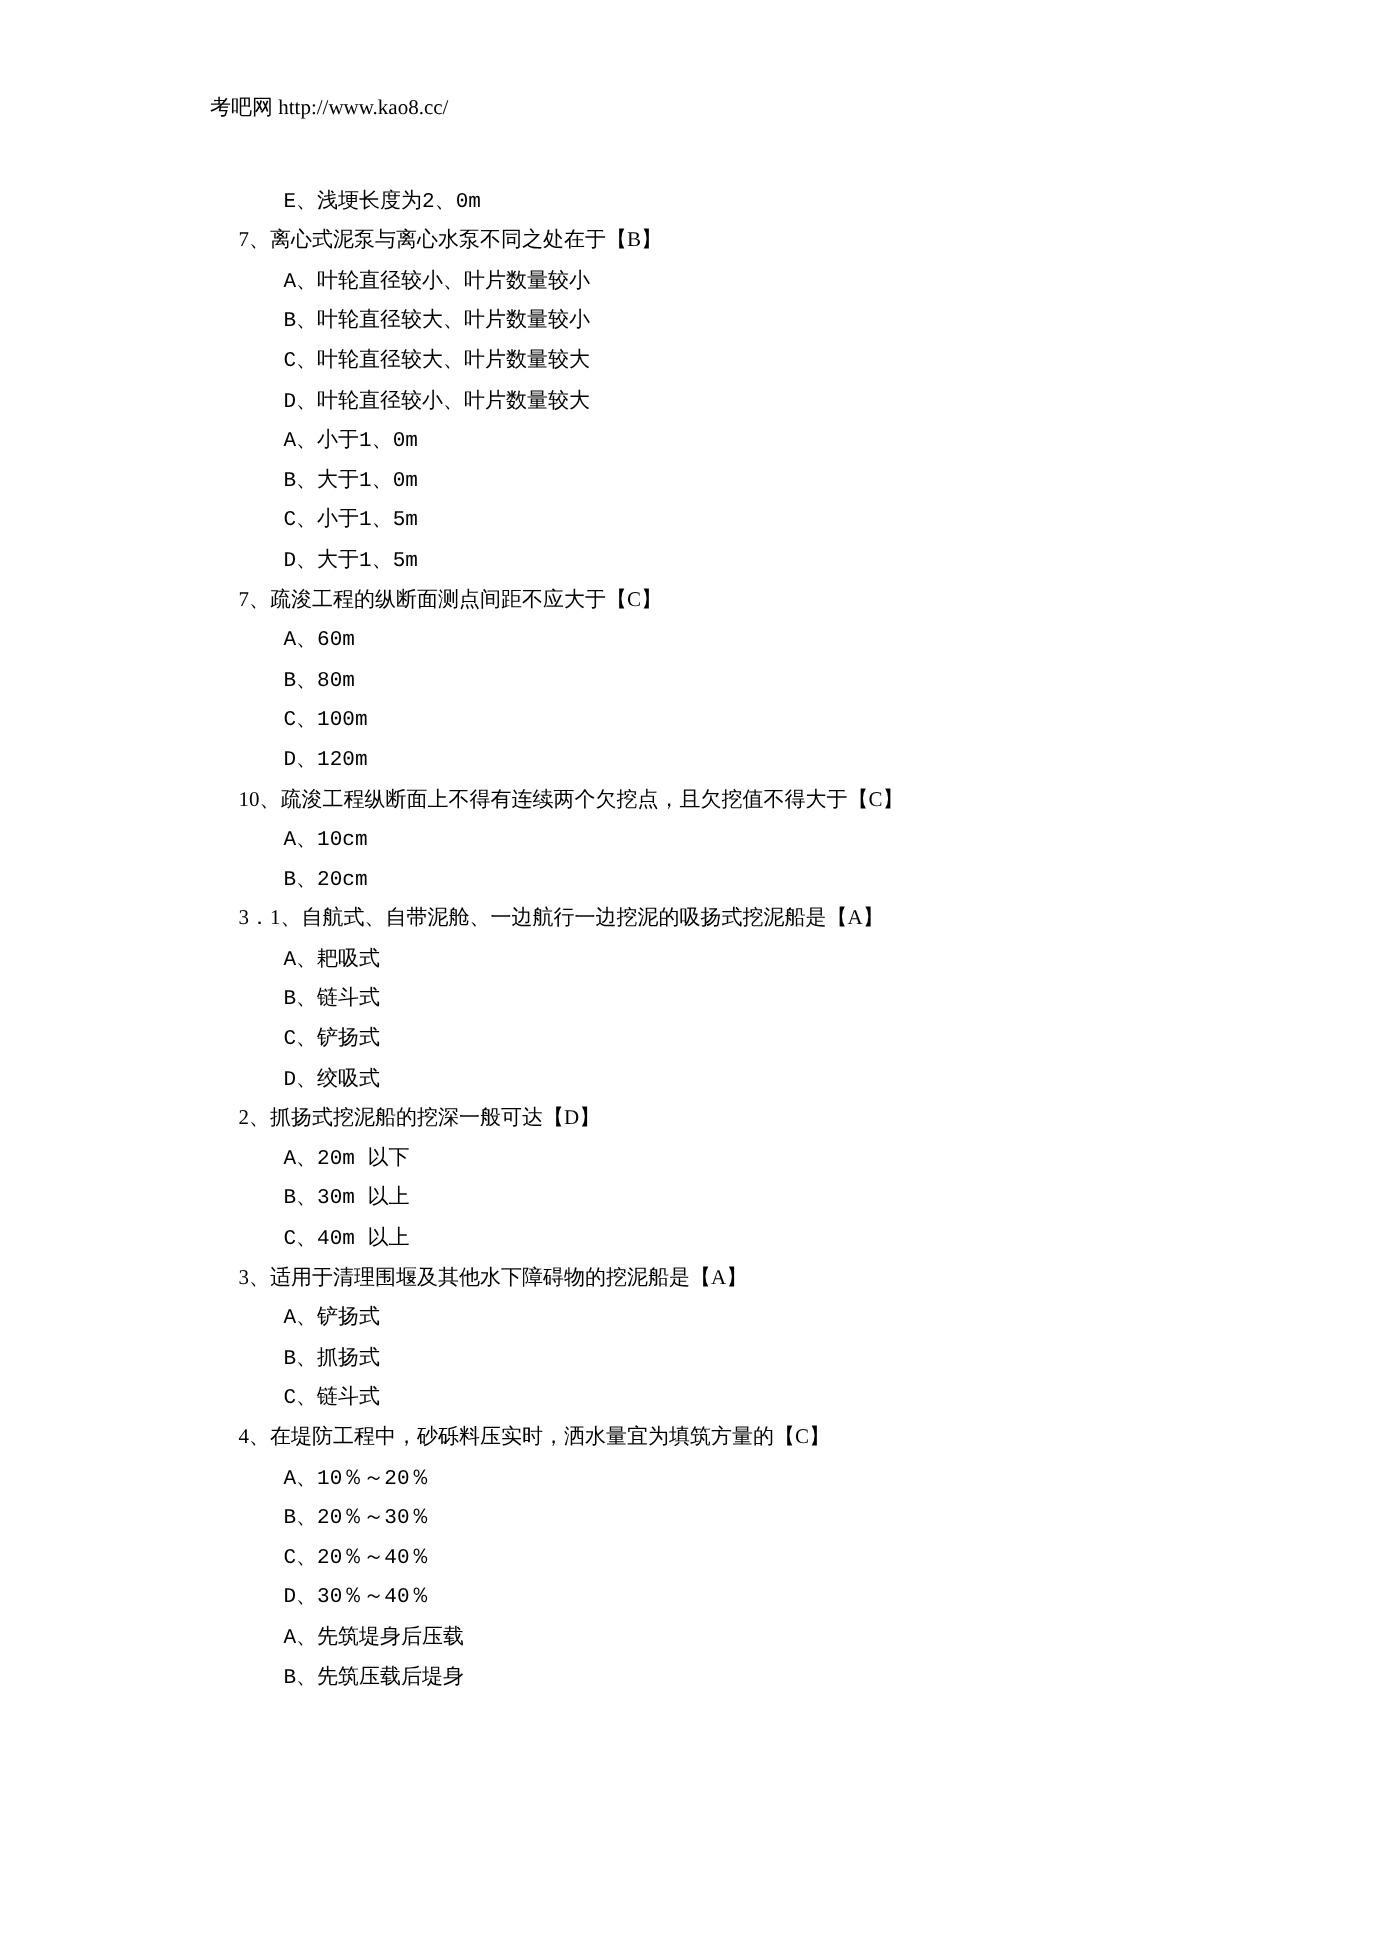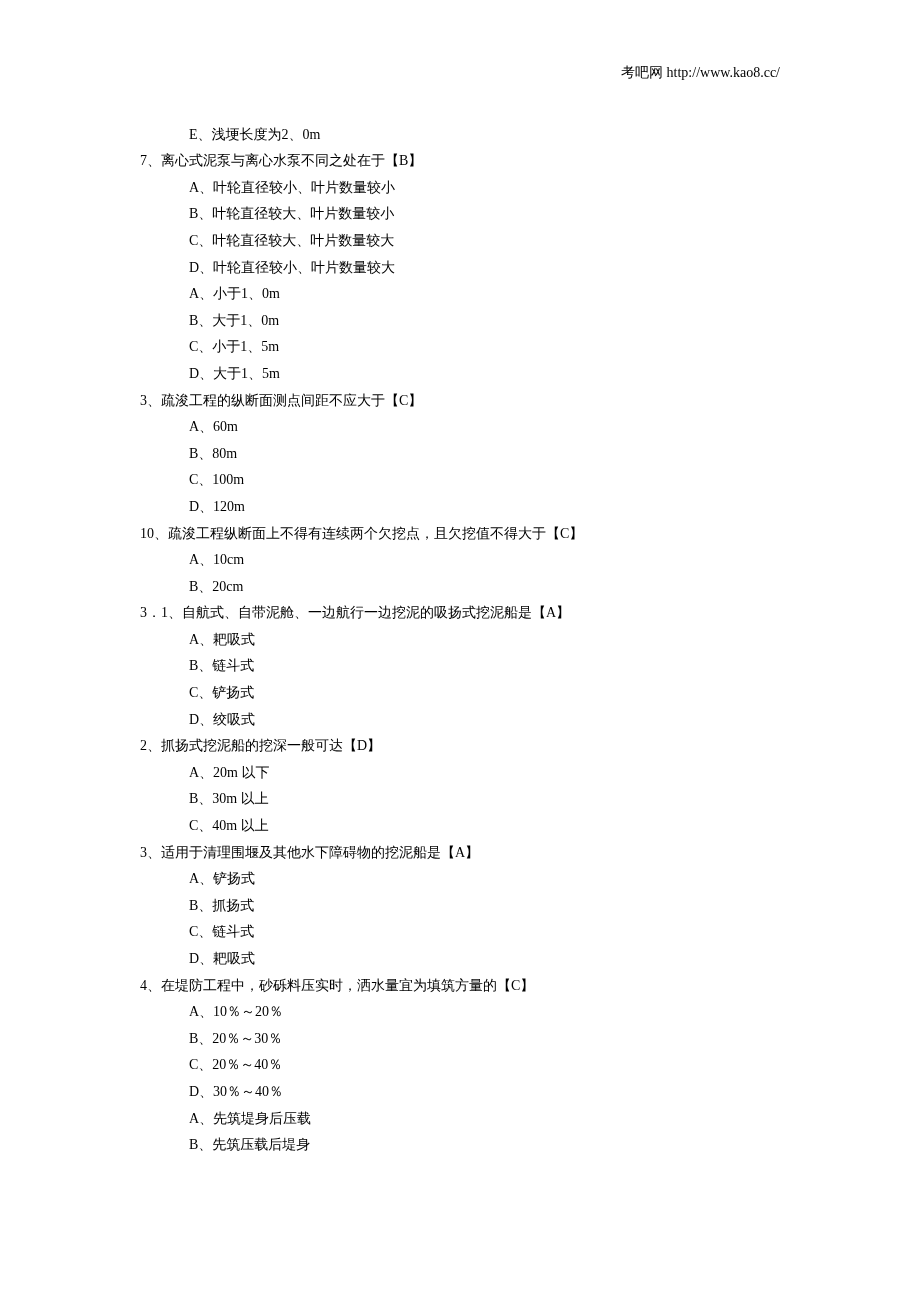--- a/index.html
+++ b/index.html
@@ -13,70 +13,70 @@
       font-size: 14px;
       color: #000000;
       line-height: 1.9;
       width: 920px;
       min-height: 1302px;
       padding: 60px 140px;
     }
     .header {
       margin-bottom: 35px;
       font-size: 14px;
-      text-align: right;
     }
     .content {
       font-size: 14px;
     }
     .option-line {
       padding-left: 3.5em;
+      font-family: Liberation Mono, monospace;
     }
     .question-line {
       padding-left: 0;
+      margin-left: 19px;
     }
   </style>
 </head>
 <body>
 
 <div class="header">考吧网 http://www.kao8.cc/</div>
 
 <div class="content" id="content-container">
     <div class="option-line">E、浅埂长度为2、0m</div>
     <div class="question-line">7、离心式泥泵与离心水泵不同之处在于【B】</div>
     <div class="option-line">A、叶轮直径较小、叶片数量较小</div>
     <div class="option-line">B、叶轮直径较大、叶片数量较小</div>
     <div class="option-line">C、叶轮直径较大、叶片数量较大</div>
     <div class="option-line">D、叶轮直径较小、叶片数量较大</div>
     <div class="option-line">A、小于1、0m</div>
     <div class="option-line">B、大于1、0m</div>
     <div class="option-line">C、小于1、5m</div>
     <div class="option-line">D、大于1、5m</div>
-    <div class="question-line">3、疏浚工程的纵断面测点间距不应大于【C】</div>
+    <div class="question-line">7、疏浚工程的纵断面测点间距不应大于【C】</div>
     <div class="option-line">A、60m</div>
     <div class="option-line">B、80m</div>
     <div class="option-line">C、100m</div>
     <div class="option-line">D、120m</div>
     <div class="question-line">10、疏浚工程纵断面上不得有连续两个欠挖点，且欠挖值不得大于【C】</div>
     <div class="option-line">A、10cm</div>
     <div class="option-line">B、20cm</div>
     <div class="question-line">3．1、自航式、自带泥舱、一边航行一边挖泥的吸扬式挖泥船是【A】</div>
     <div class="option-line">A、耙吸式</div>
     <div class="option-line">B、链斗式</div>
     <div class="option-line">C、铲扬式</div>
     <div class="option-line">D、绞吸式</div>
     <div class="question-line">2、抓扬式挖泥船的挖深一般可达【D】</div>
     <div class="option-line">A、20m 以下</div>
     <div class="option-line">B、30m 以上</div>
     <div class="option-line">C、40m 以上</div>
     <div class="question-line">3、适用于清理围堰及其他水下障碍物的挖泥船是【A】</div>
     <div class="option-line">A、铲扬式</div>
     <div class="option-line">B、抓扬式</div>
     <div class="option-line">C、链斗式</div>
-    <div class="option-line">D、耙吸式</div>
     <div class="question-line">4、在堤防工程中，砂砾料压实时，洒水量宜为填筑方量的【C】</div>
     <div class="option-line">A、10％～20％</div>
     <div class="option-line">B、20％～30％</div>
     <div class="option-line">C、20％～40％</div>
     <div class="option-line">D、30％～40％</div>
     <div class="option-line">A、先筑堤身后压载</div>
     <div class="option-line">B、先筑压载后堤身</div>
   </div>
 
 </body></html>

